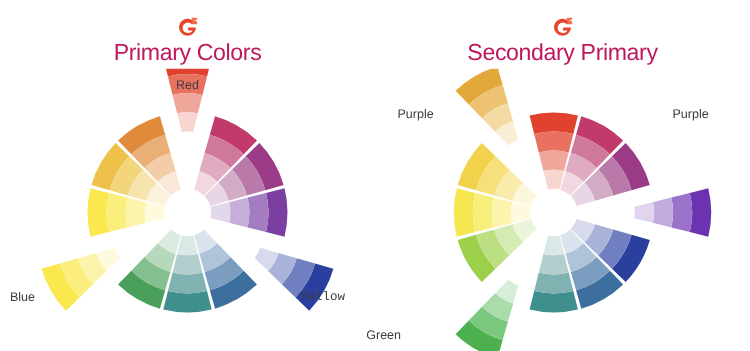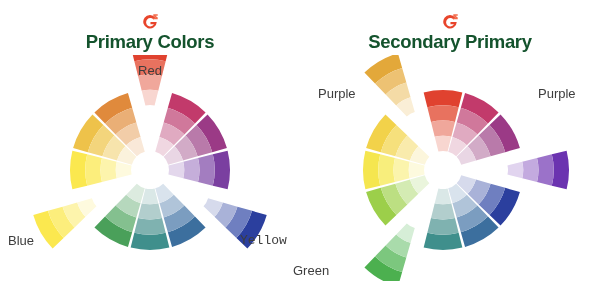--- a/index.html
+++ b/index.html
@@ -16,30 +16,30 @@
   #panel-secondary{left:300px;}
 
   .logo{
     position:absolute;top:13px;left:50%;transform:translateX(-50%);
     width:18px;height:18px;
   }
   .title{
     position:absolute;top:31px;left:0;width:300px;
     text-align:center;
     font-size:18.5px;
-    font-weight:bold;
+    font-weight:normal;
     letter-spacing:-0.3px;
-    color:#14532d;
+    color:#be185d;
     font-family:"Liberation Sans", sans-serif;
   }
   .wheel{position:absolute;top:55px;left:0;width:300px;height:226px;}
 
   .wlabel{
     position:absolute;
-    font-size:13px;
+    font-size:10px;
     color:#3d3d3d;
     white-space:nowrap;
     font-family:"Liberation Sans", sans-serif;
   }
 </style>
 </head>
 <body>
 
 <div id="stage">
 

